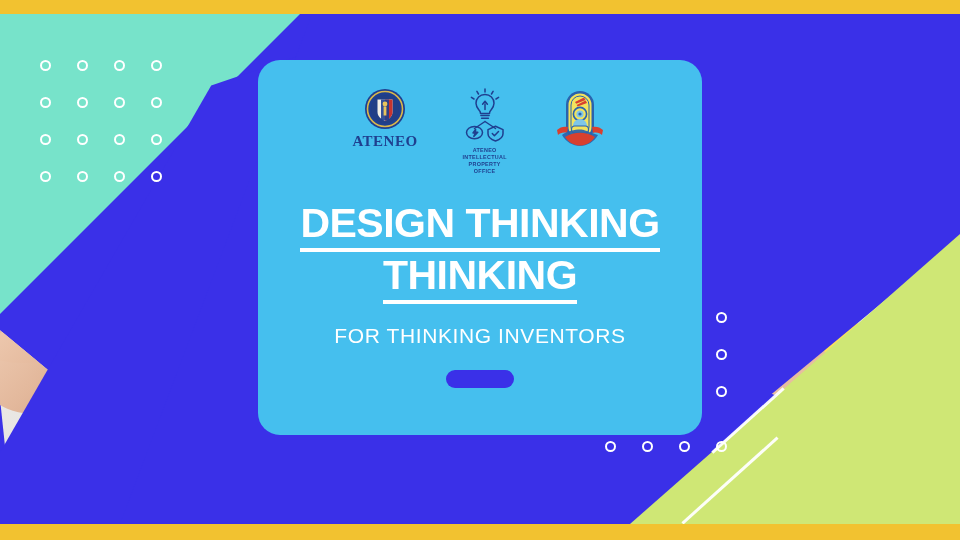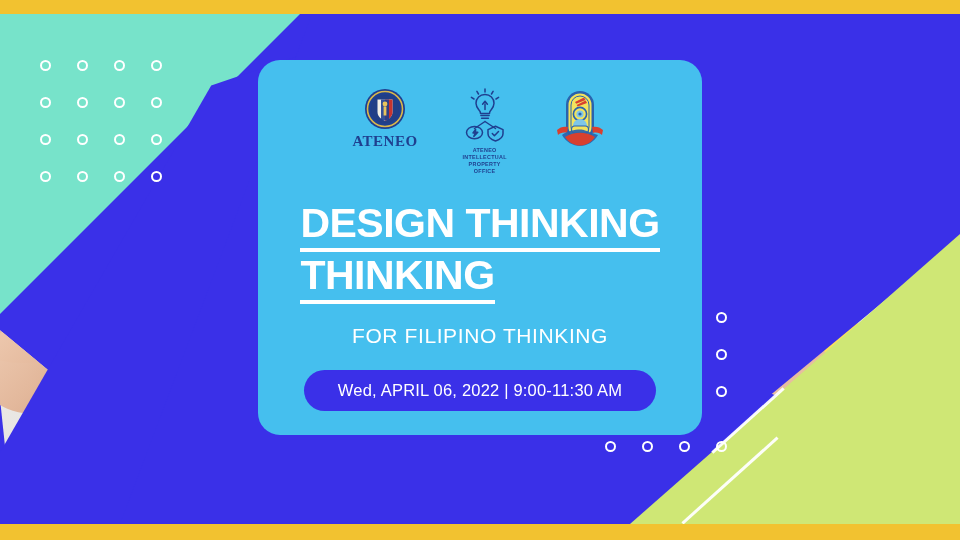--- a/index.html
+++ b/index.html
@@ -171,20 +171,21 @@
     letter-spacing: .5px;
   }
   .cap-ateneo { font-size: 15px; margin-top: 3px; font-family: "Liberation Serif", serif; }
   .cap-aipo {
     font-size: 5.4px; line-height: 7px; margin-top: 3px;
     text-align: center; letter-spacing: .3px;
   }
 
   .title {
     margin-top: 16px;
+    text-align: center;
     color: #ffffff;
     font-weight: bold;
     font-size: 41px;
     line-height: 47px;
     letter-spacing: -.5px;
   }
   .title-line {
     display: inline-block;
     border-bottom: 4px solid #ffffff;
     padding-bottom: 1px;
@@ -386,21 +387,20 @@
         </svg>
       </div>
 
     </div>
 
     <div class="title">
       <div><span class="title-line">DESIGN THINKING</span></div>
       <div><span class="title-line">THINKING</span></div>
     </div>
 
-    <div class="subtitle">FOR FILIPINO THINKING</div>
+    <div class="subtitle">FOR THINKING INVENTORS</div>
 
     <div class="pill">
-      <div>Wed, APRIL 06, 2022 | 9:00-11:30 AM</div>
     </div>
 
   </div>
 
 </div>
 
 </body></html>

